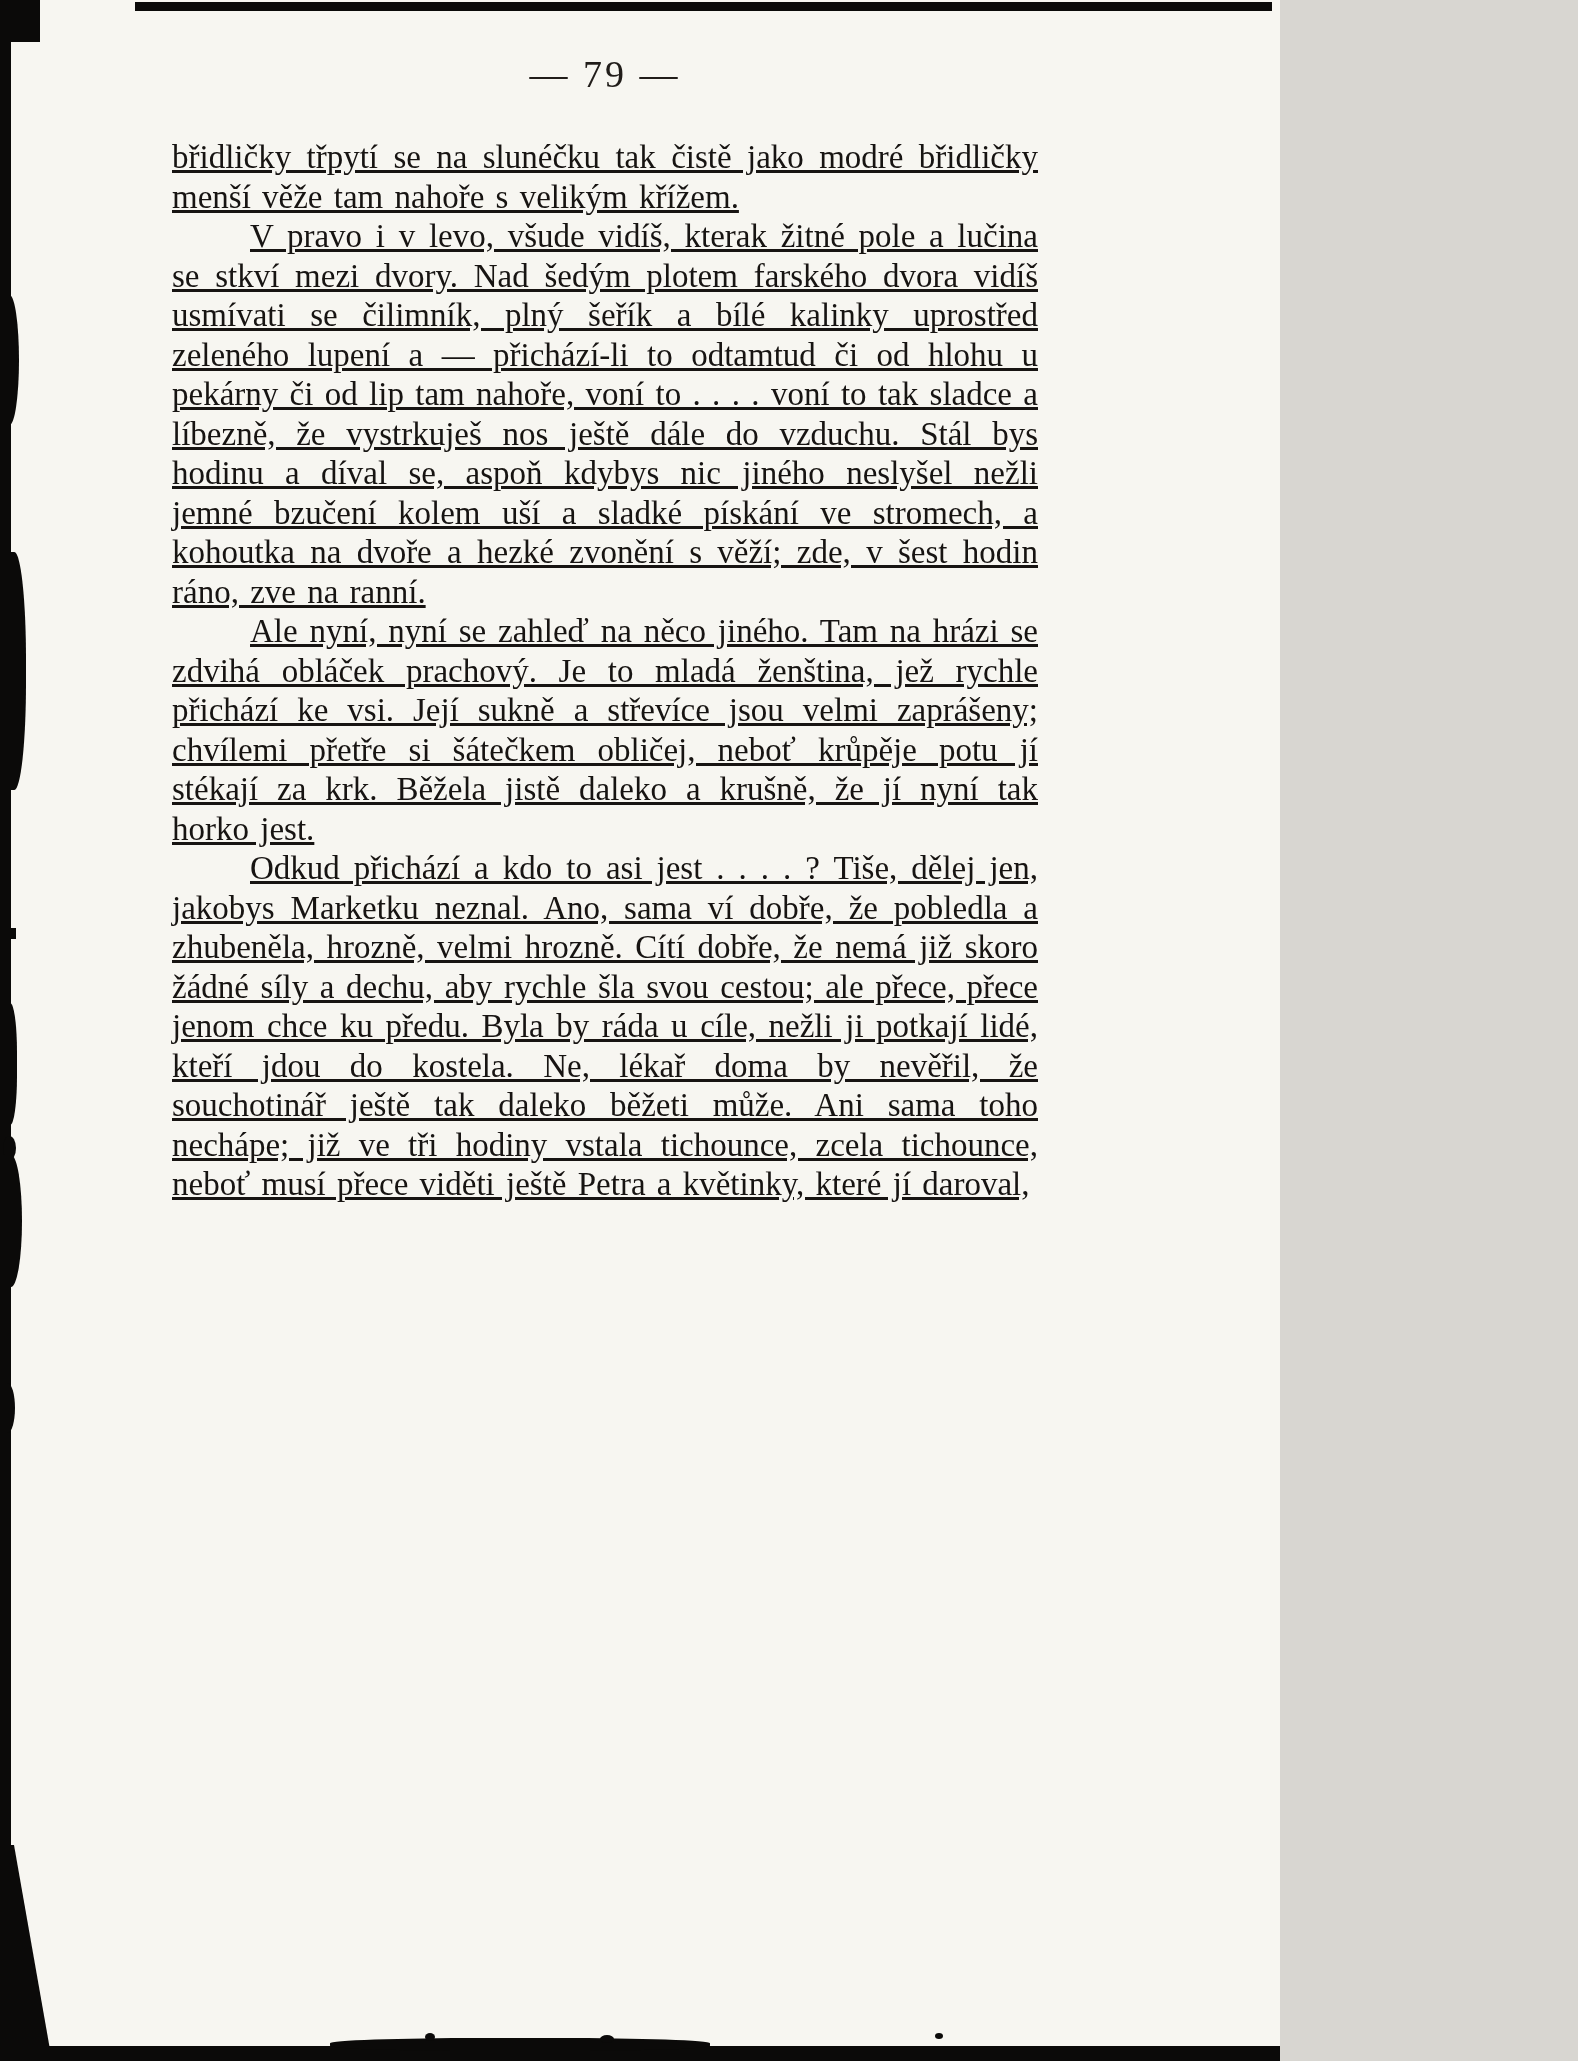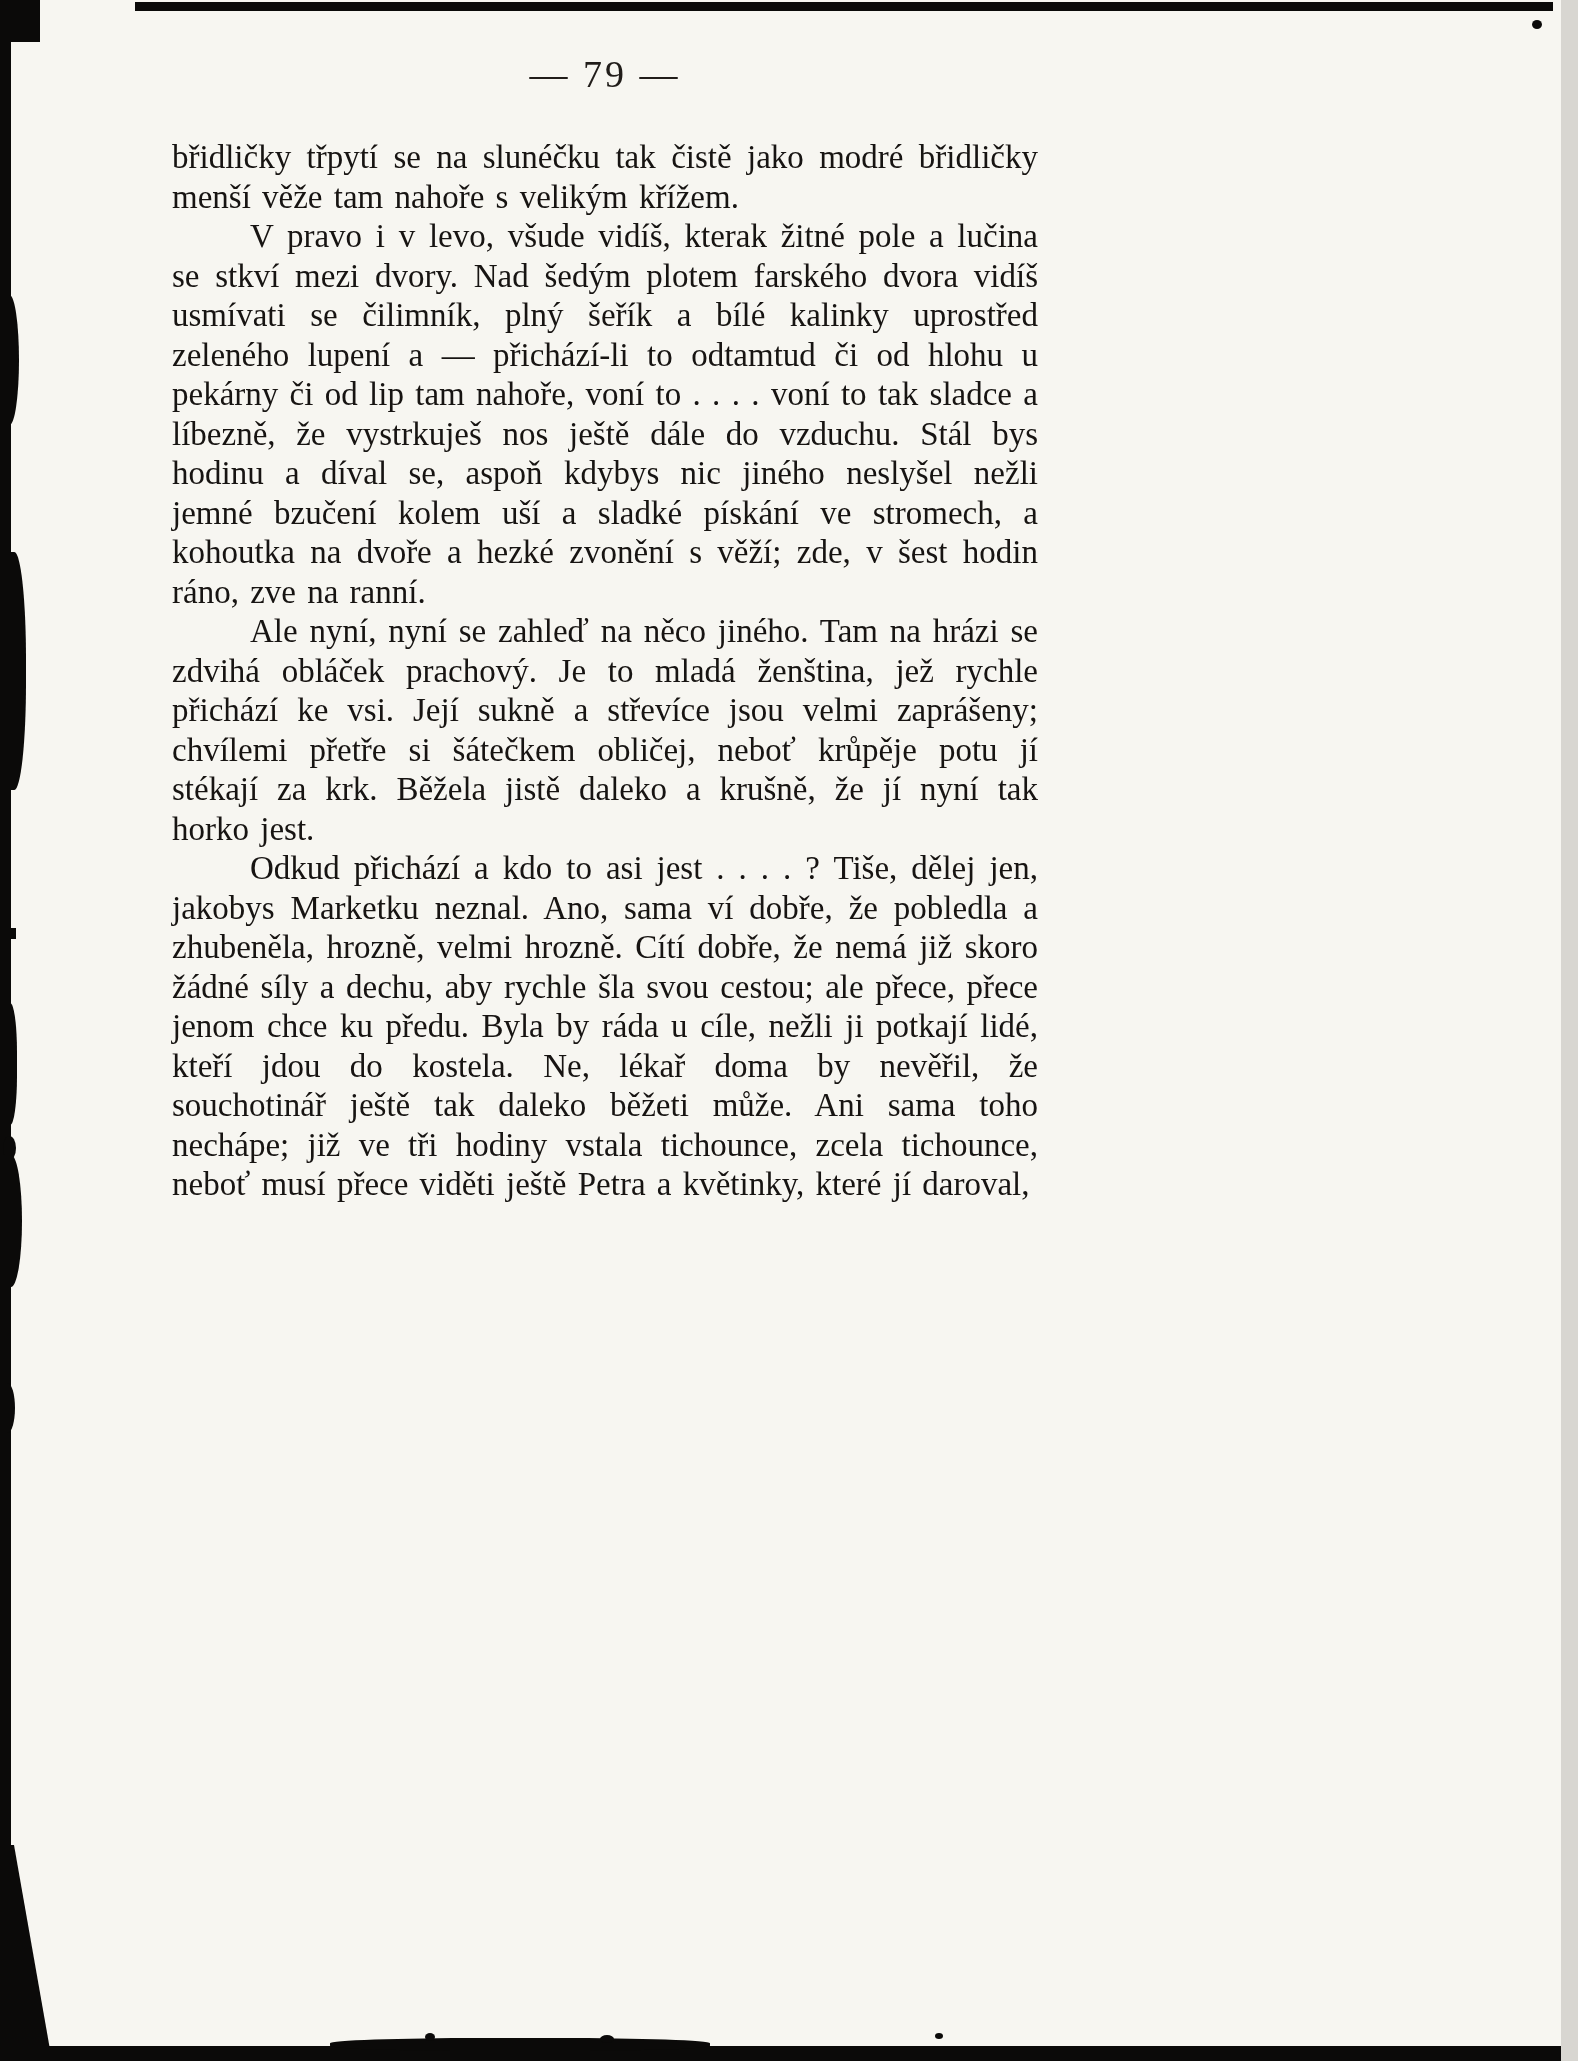--- a/index.html
+++ b/index.html
@@ -2,25 +2,26 @@
 <html><head>
 <meta charset="utf-8">
 <style>
   html, body {
     margin: 0;
     padding: 0;
     background: #d8d6d1;
   }
   .page {
     position: relative;
-    width: 1561px;
+    width: 1252px;
     height: 2061px;
     background: #f7f6f1;
     overflow: hidden;
     font-family: "Liberation Serif", "DejaVu Serif", serif;
+    padding-left: 28px;
   }
   
   .ink {
     position: absolute;
     background: #0b0a09;
   }
   .border-top      { left: 135px; top: 2px; right: 8px; height: 9px; }
   .corner-tl       { left: 0; top: 0; width: 40px; height: 42px; }
   .border-left     { left: 0; top: 0; width: 11px; height: 2061px; }
   .blob-1          { left: 0; top: 295px;  width: 19px; height: 130px; border-radius: 0 60% 60% 0; }
@@ -54,20 +55,21 @@
   }
   .text-block {
     position: absolute;
     top: 138px;
     left: 172px;
     width: 866px;
     color: #171412;
     font-size: 33px;
     line-height: 39.5px;
     text-align: justify;
+    text-decoration: underline;
   }
   .para {
     margin: 0;
     text-indent: 78px;
     word-spacing: 3px;
   }
   .para.no-indent { text-indent: 0; }
 </style>
 </head>
 <body>

